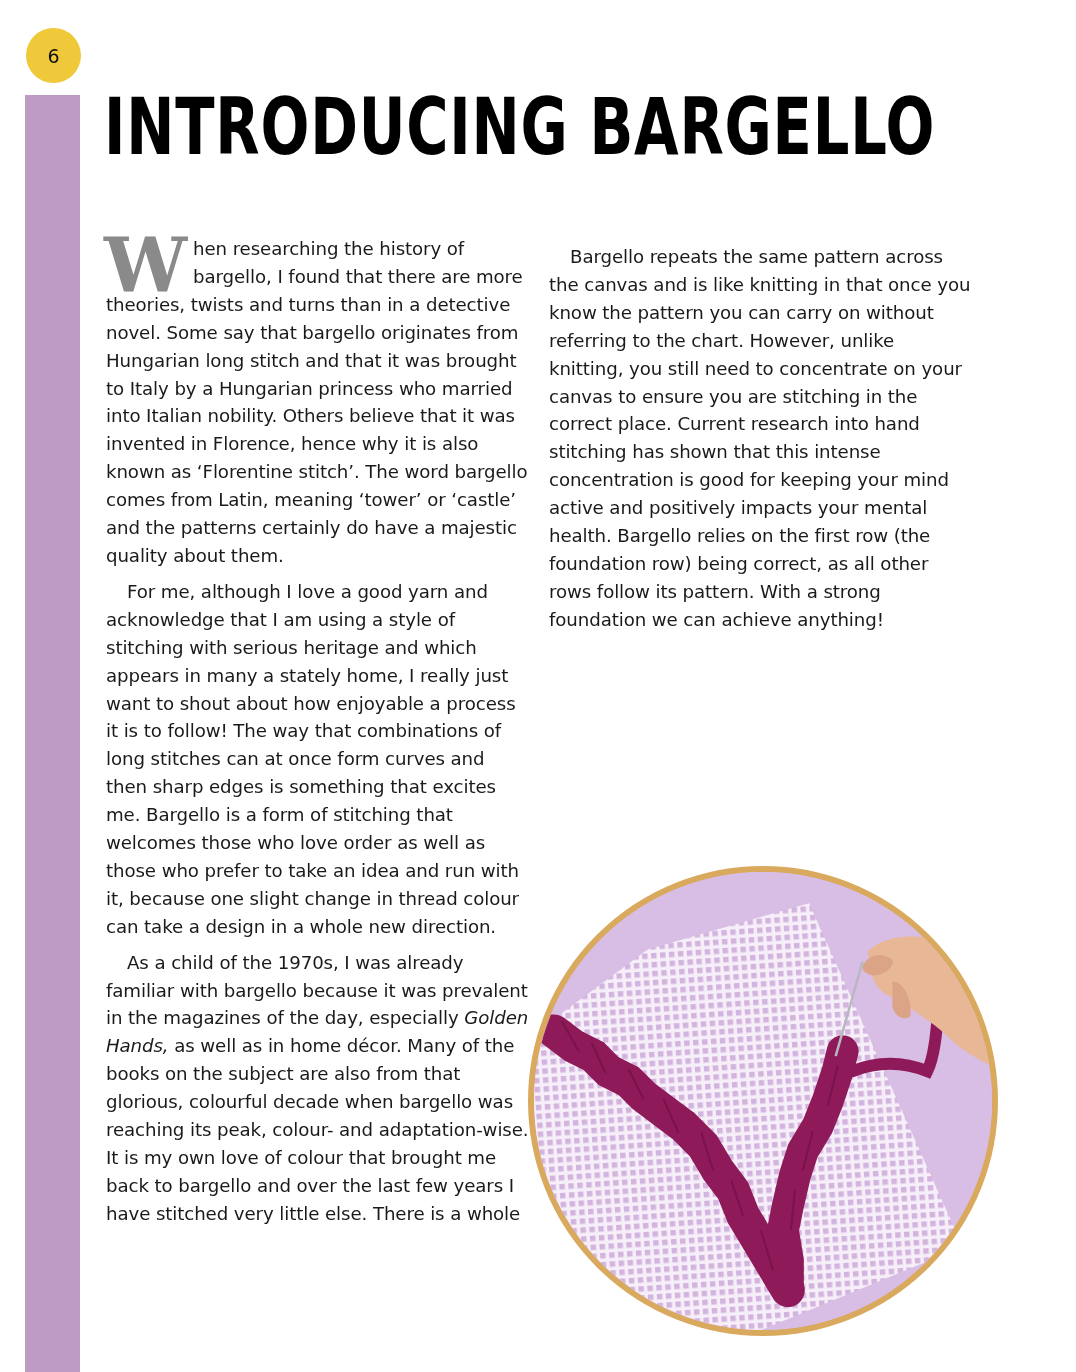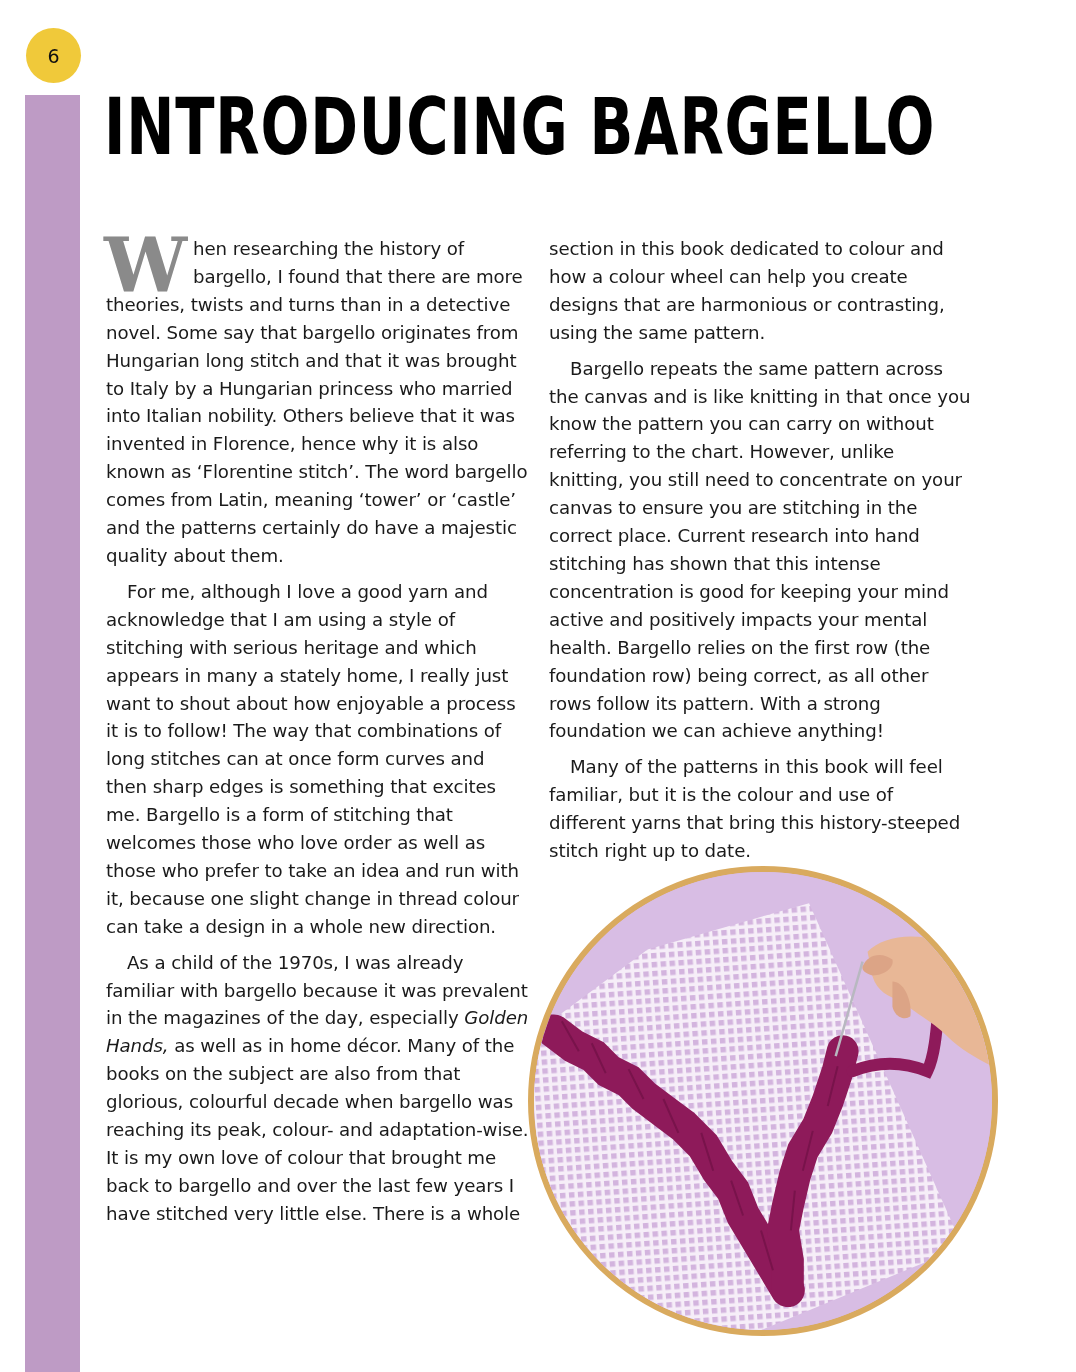--- a/index.html
+++ b/index.html
@@ -27,23 +27,21 @@
 
 <h1 class="title">INTRODUCING BARGELLO</h1>
 
 <div class="col col-left">
   <p><span class="dropcap">W</span><span>hen researching the history of bargello, I found that there are more theories, twists and turns than in a detective novel. Some say that bargello originates from Hungarian long stitch and that it was brought to Italy by a Hungarian princess who married into Italian nobility. Others believe that it was invented in Florence, hence why it is also known as ‘Florentine stitch’. The word bargello comes from Latin, meaning ‘tower’ or ‘castle’ and the patterns certainly do have a majestic quality about them.</span></p>
   <p class="indent">For me, although I love a good yarn and acknowledge that I am using a style of stitching with serious heritage and which appears in many a stately home, I really just want to shout about how enjoyable a process it is to follow! The way that combinations of long stitches can at once form curves and then sharp edges is something that excites me. Bargello is a form of stitching that welcomes those who love order as well as those who prefer to take an idea and run with it, because one slight change in thread colour can take a design in a whole new direction.</p>
   <p class="indent"><span>As a child of the 1970s, I was already familiar with bargello because it was prevalent in the magazines of the day, especially </span><em>Golden Hands,</em><span> as well as in home décor. Many of the books on the subject are also from that glorious, colourful decade when bargello was reaching its peak, colour- and adaptation-wise. It is my own love of colour that brought me back to bargello and over the last few years I have stitched very little else. There is a whole</span></p>
 </div>
 
 <div class="col col-right">
-  <p>section in this book dedicated to colour and how a colour wheel can help you create designs that are harmonious or contrasting, using the same pattern.</p>
   <p class="indent">Bargello repeats the same pattern across the canvas and is like knitting in that once you know the pattern you can carry on without referring to the chart. However, unlike knitting, you still need to concentrate on your canvas to ensure you are stitching in the correct place. Current research into hand stitching has shown that this intense concentration is good for keeping your mind active and positively impacts your mental health. Bargello relies on the first row (the foundation row) being correct, as all other rows follow its pattern. With a strong foundation we can achieve anything!</p>
-  <p class="indent">Many of the patterns in this book will feel familiar, but it is the colour and use of different yarns that bring this history-steeped stitch right up to date.</p>
 </div>
 
 <div class="photo">
   <svg viewBox="0 0 460 460">
     <defs>
       <pattern id="grid" width="9" height="9" patternUnits="userSpaceOnUse">
         <rect width="9" height="9" fill="#f6eef8"></rect>
         <rect x="2" y="2" width="5.5" height="5.5" fill="#d3b4de"></rect>
       </pattern>
     </defs>

